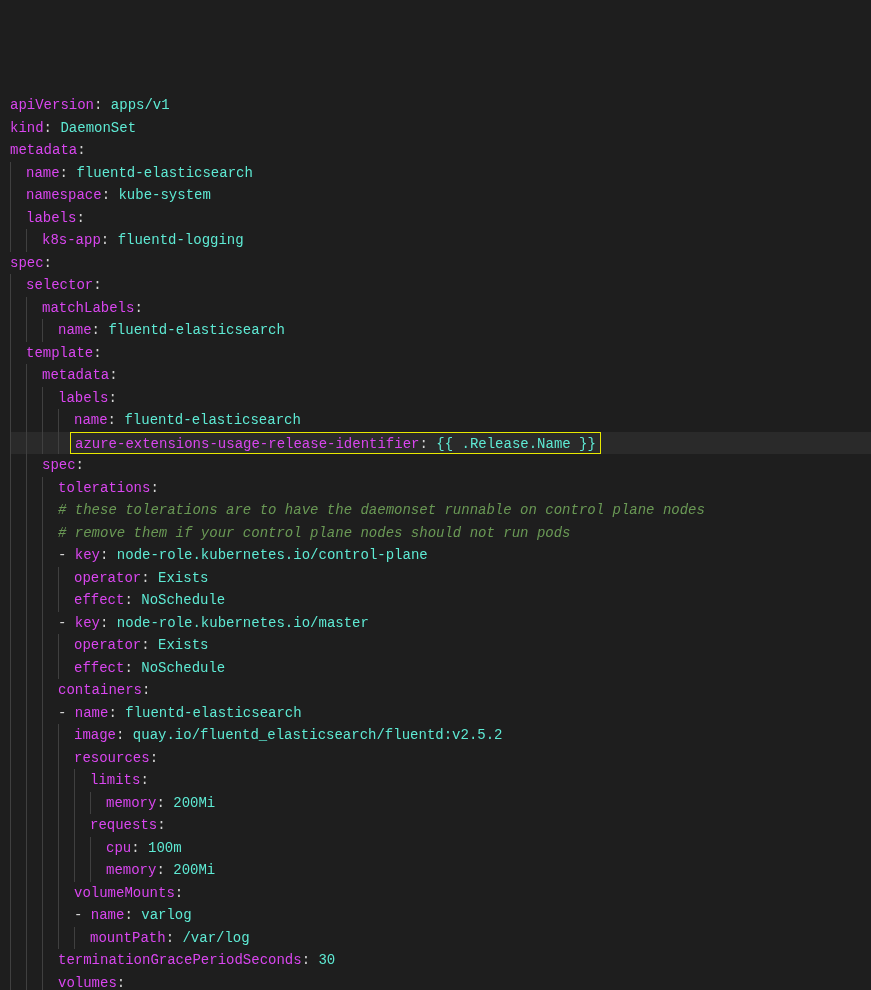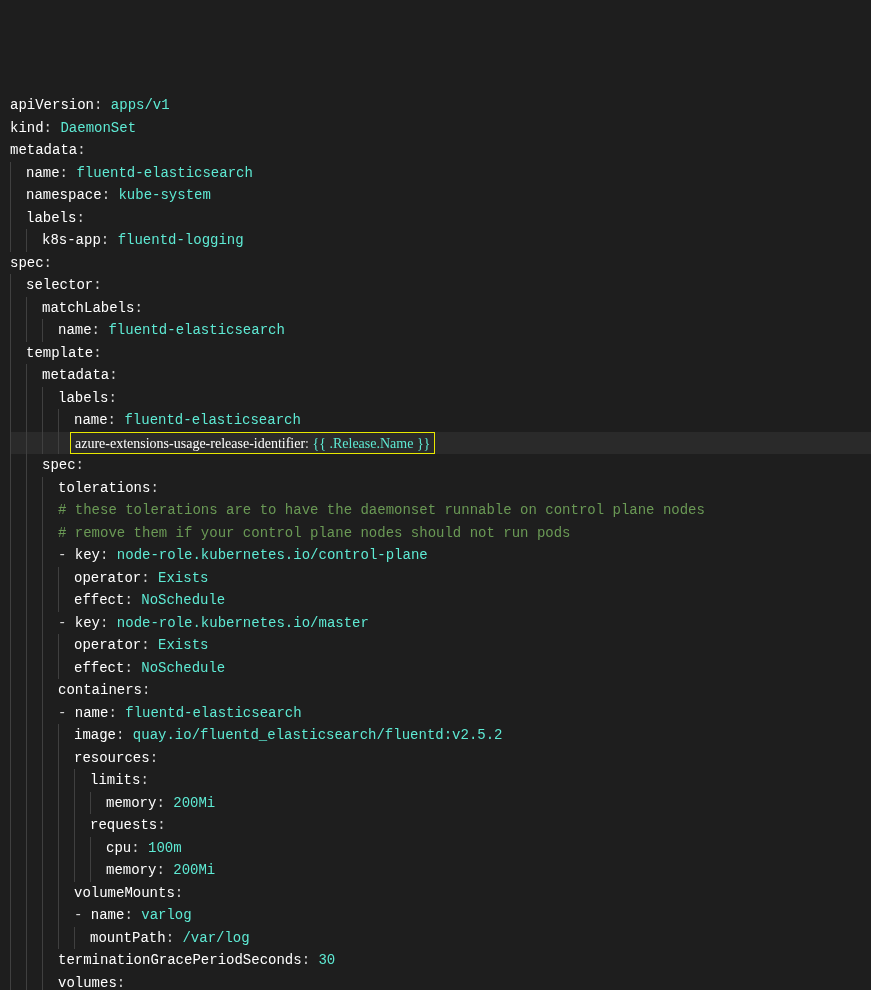--- a/index.html
+++ b/index.html
@@ -12,31 +12,30 @@
     padding: 4px 0 4px 10px;
     white-space: pre;
   }
   .line { display: flex; height: 22.5px; }
   .indent-guide {
     display: inline-block;
     border-left: 1px solid #404040;
     width: 16px;
     flex-shrink: 0;
   }
-  .key { color: #ffffff; }
+  .key { color: #d946ef; }
   .value { color: #5eead4; }
   .colon { color: #d4d4d4; }
-  .comment { color: #6a9955; }
+  .comment { color: #6a9955; font-style: italic; }
   .dash { color: #d4d4d4; }
   .highlighted-line {
     border: 1px solid #e8e800;
     display: inline-block;
     padding: 0 4px;
     margin-left: -4px;
-    font-family: Liberation Serif, serif;
   }
   .active-line-bg {
     background: #2a2a2a;
     width: 100%;
   }
 </style>
 </head>
 <body>
 
 

